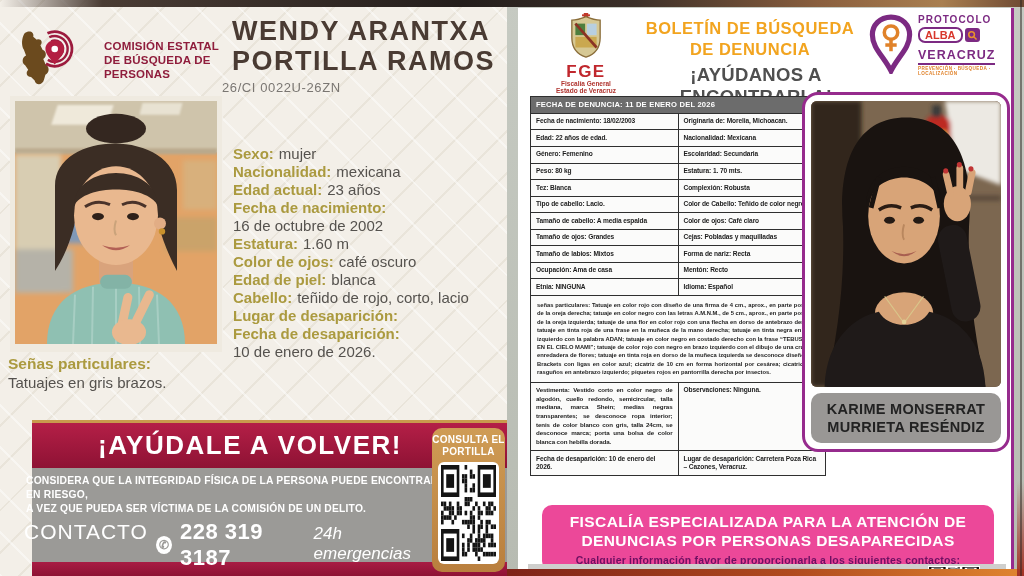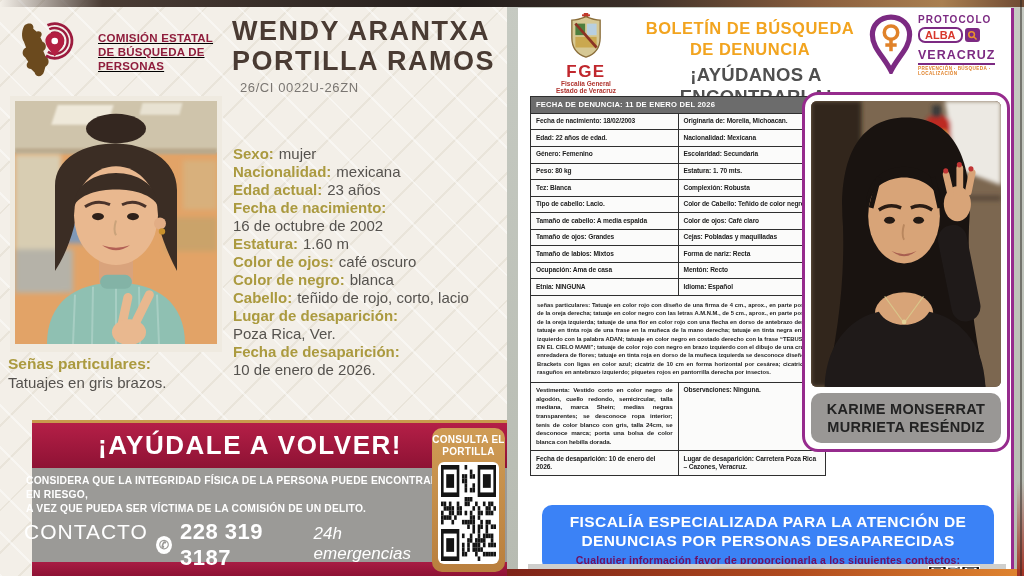--- a/index.html
+++ b/index.html
@@ -11,25 +11,25 @@
   .br-strip{position:absolute;left:507px;bottom:0;width:517px;height:7px;z-index:40;
     background:linear-gradient(90deg,#7e2318,#b04a1e 55%,#e08530);}
   .r-edge{position:absolute;right:0;bottom:0;width:7px;height:95px;z-index:41;
     background:linear-gradient(180deg,rgba(140,40,30,0),#a33326);}
   .r-darkline{position:absolute;right:2px;top:0;width:2px;height:576px;z-index:42;background:rgba(40,35,30,.5);}
 
   
   .left-poster{position:absolute;left:0;top:0;width:507px;height:576px;overflow:hidden;background:#f3efe8;
     background-image:repeating-linear-gradient(45deg,rgba(255,255,255,.45) 0 2px,transparent 2px 30px),
                      repeating-linear-gradient(135deg,rgba(215,208,192,.35) 0 2px,transparent 2px 30px);}
-  .cebv-logo{position:absolute;left:16px;top:20px;display:flex;align-items:center;gap:16px;text-decoration:underline;}
+  .cebv-logo{position:absolute;left:16px;top:28px;display:flex;align-items:center;gap:22px;}
   .cebv-org{color:#8f1d3c;font-weight:bold;font-size:11.5px;line-height:1.2;letter-spacing:.2px;}
   .lp-name{position:absolute;left:232px;top:16px;width:275px;color:#4a3b33;font-weight:bold;
     font-size:27px;line-height:1.12;letter-spacing:1.5px;}
-  .lp-caseid{position:absolute;left:240px;top:80px;color:#7a7672;font-size:13px;letter-spacing:.6px;}
+  .lp-caseid{position:absolute;left:222px;top:80px;color:#7a7672;font-size:13px;letter-spacing:.6px;}
   .lp-photo{position:absolute;left:10px;top:96px;width:212px;height:256px;background:#efeae0;
     padding:5px 5px 8px;box-sizing:border-box;}
   .lp-photo svg{display:block;width:100%;height:100%;}
   .lp-details{position:absolute;left:233px;top:101px;width:272px;font-size:15px;line-height:18px;color:#55524e;margin-top:44px;}
   .lp-details .lab{color:#ab9a3f;font-weight:bold;margin-right:5px;}
   .lp-senas{position:absolute;left:8px;top:354px;font-size:15px;line-height:19px;color:#55524e;}
   .lp-senas .lab{color:#ab9a3f;font-weight:bold;font-size:15.5px;}
   .lp-bottom{position:absolute;left:0;top:420px;width:552px;margin-left:32px;}
   .lp-banner{height:45px;background:linear-gradient(180deg,#b41f47,#8e1234);border-top:3px solid #c99a4d;
     display:flex;align-items:center;}
@@ -82,21 +82,21 @@
     padding:3.5px 5px;line-height:1.3;vertical-align:top;letter-spacing:-.1px;background:#fbfbfa;}
   .rp-table td.th{background:#6c6c6c;color:#fff;font-size:7.6px;letter-spacing:.2px;padding:3px 5px;}
   .rp-table td.senas{font-size:5.8px;text-align:justify;line-height:1.45;padding:5px 6px;letter-spacing:0;}
   .rp-table td.vest{font-size:6.2px;text-align:justify;line-height:1.4;}
   .photo-card{position:absolute;left:284px;top:84px;width:208px;height:360px;background:#fff;
     border:3.5px solid #962b8d;border-radius:16px;padding:6px;box-sizing:border-box;display:flex;flex-direction:column;}
   .pc-photo{flex:1;border-radius:6px;overflow:hidden;background:#6b5847;}
   .pc-photo svg{display:block;width:100%;height:100%;}
   .pc-name{margin-top:6px;background:#999795;border-radius:10px;padding:7px 12px;text-align:center;
     font-weight:bold;font-size:14.5px;color:#222;line-height:1.25;letter-spacing:.3px;}
-  .rp-banner{position:absolute;left:24px;top:497px;width:452px;background:#3b82f6;border-radius:10px;
+  .rp-banner{position:absolute;left:24px;top:497px;width:452px;background:#ec4899;border-radius:10px;
     padding:7px 6px 5px;text-align:center;box-sizing:border-box;}
   .rpb-title{color:#fff;font-weight:bold;font-size:15.5px;line-height:1.25;letter-spacing:.4px;}
   .rpb-note{margin-top:3px;color:#6d1062;font-weight:bold;font-size:10.5px;letter-spacing:.2px;}
   .rp-strip{position:absolute;left:10px;top:556px;width:478px;height:20px;background:#cfcfcd;}
   .smudge{position:absolute;left:185px;top:6px;width:110px;height:9px;background:#7a5b40;opacity:.5;
     filter:blur(2px);border-radius:4px;}
   .strip-qr{position:absolute;right:26px;top:2px;width:52px;height:17px;background:#fff;padding:1px;
     box-sizing:border-box;overflow:hidden;}
 </style>
 </head>
@@ -189,24 +189,23 @@
     </div>
 
     <div class="lp-details">
       <div><span class="lab">Sexo:</span><span>mujer</span></div>
       <div><span class="lab">Nacionalidad:</span><span>mexicana</span></div>
       <div><span class="lab">Edad actual:</span><span>23 años</span></div>
       <div><span class="lab">Fecha de nacimiento:</span></div>
       <div><span>16 de octubre de 2002</span></div>
       <div><span class="lab">Estatura:</span><span>1.60 m</span></div>
       <div><span class="lab">Color de ojos:</span><span>café oscuro</span></div>
-      <div><span class="lab">Color de negro:</span><span>blanca</span></div>
+      <div><span class="lab">Edad de piel:</span><span>blanca</span></div>
       <div><span class="lab">Cabello:</span><span>teñido de rojo, corto, lacio</span></div>
       <div><span class="lab">Lugar de desaparición:</span></div>
-      <div><span>Poza Rica, Ver.</span></div>
       <div><span class="lab">Fecha de desaparición:</span></div>
       <div><span>10 de enero de 2026.</span></div>
     </div>
 
     <div class="lp-senas">
       <div class="lab">Señas particulares:</div>
       <div>Tatuajes en gris brazos.</div>
     </div>
 
     <div class="lp-bottom">

